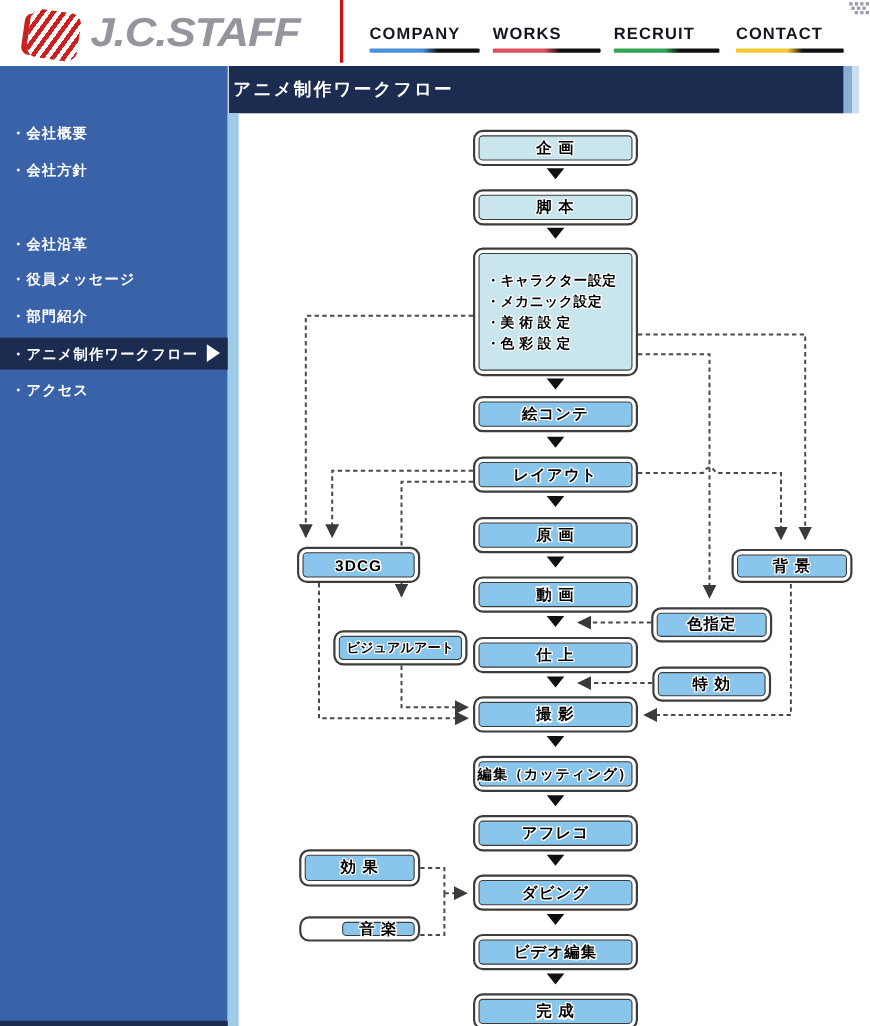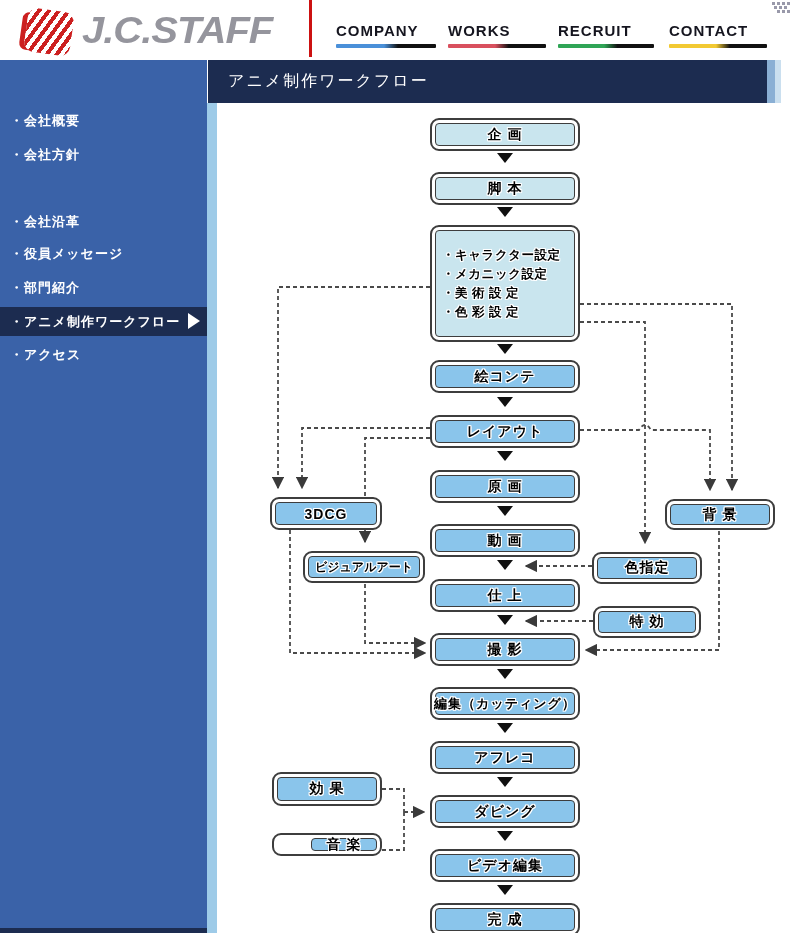--- a/index.html
+++ b/index.html
@@ -32,21 +32,21 @@
   .nav-works   .nav-underline{background:linear-gradient(90deg,var(--nav-red) 0 48%,#111 62%);}
   .nav-recruit .nav-underline{background:linear-gradient(90deg,var(--nav-green) 0 48%,#111 62%);}
   .nav-contact .nav-underline{background:linear-gradient(90deg,var(--nav-yellow) 0 48%,#111 62%);}
   .corner-dots{position:absolute;left:772px;top:2px;width:3px;height:3px;background:#99a;
     box-shadow:5px 0 #99a,10px 0 #99a,15px 0 #99a,2px 4px #99a,7px 4px #99a,12px 4px #99a,
     5px 8px #99a,10px 8px #99a,15px 8px #99a;}
 
   
   .title-bar{position:absolute;left:208px;top:60px;width:559px;height:43px;background:var(--navy);
     display:flex;align-items:center;}
-  .title-bar span{color:#fff;font-weight:normal;font-size:16px;letter-spacing:2px;padding-left:20px;}
+  .title-bar span{color:#fff;font-weight:bold;font-size:16px;letter-spacing:2px;padding-left:4px;}
   .title-strip-a{position:absolute;left:767px;top:60px;width:8px;height:43px;background:#8aafd4;}
   .title-strip-b{position:absolute;left:775px;top:60px;width:6px;height:43px;background:var(--strip-lighter);}
 
   
   .sidebar{position:absolute;left:0;top:60px;width:207px;height:873px;background:var(--sidebar-bg);}
   .side-strip{position:absolute;left:207px;top:103px;width:10px;height:830px;background:var(--strip-light);}
   .sidebar-footer{position:absolute;left:0;top:928px;width:207px;height:5px;background:var(--navy);}
   .side-item{position:absolute;left:0;width:207px;height:28px;display:flex;align-items:center;
     color:#fff;font-weight:bold;font-size:13px;letter-spacing:1px;padding-left:10px;cursor:pointer;white-space:nowrap;}
   .side-item.active{background:var(--navy);height:29px;}
@@ -77,21 +77,21 @@
   .n-douga{left:430px;top:524px;width:150px;height:33px;}
   .n-shiage{left:430px;top:579px;width:150px;height:33px;}
   .n-satsuei{left:430px;top:633px;width:150px;height:33px;}
   .n-henshu{left:430px;top:687px;width:150px;height:33px;}
   .n-afureko{left:430px;top:741px;width:150px;height:33px;}
   .n-dubbing{left:430px;top:795px;width:150px;height:33px;}
   .n-video{left:430px;top:849px;width:150px;height:33px;}
   .n-kansei{left:430px;top:903px;width:150px;height:33px;}
   
   .n-cg3d{left:235px;top:497px;width:112px;height:33px;margin-left:35px;}
-  .n-visual{left:303px;top:551px;width:122px;height:32px;}
+  .n-visual{left:303px;top:573px;width:122px;height:32px;}
   .n-haikei{left:665px;top:499px;width:110px;height:31px;}
   .n-iroshitei{left:592px;top:552px;width:110px;height:32px;}
   .n-tokko{left:593px;top:606px;width:108px;height:32px;}
   .n-kouka{left:272px;top:772px;width:110px;height:34px;}
   .n-ongaku{left:272px;top:833px;width:110px;height:23px;padding-left:37px;}
 
   .connectors{position:absolute;left:0;top:0;width:791px;height:933px;pointer-events:none;}
   .dash{fill:none;stroke:var(--connector);stroke-width:1.8;stroke-dasharray:4 3;}
   .tri{fill:#101010;}
 </style>

